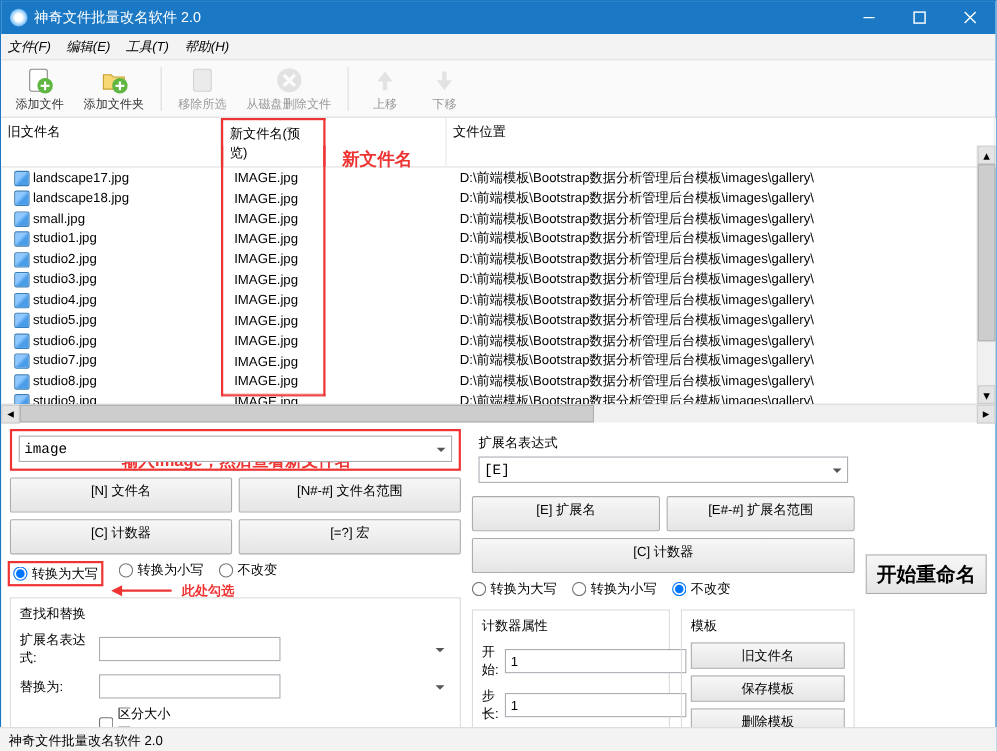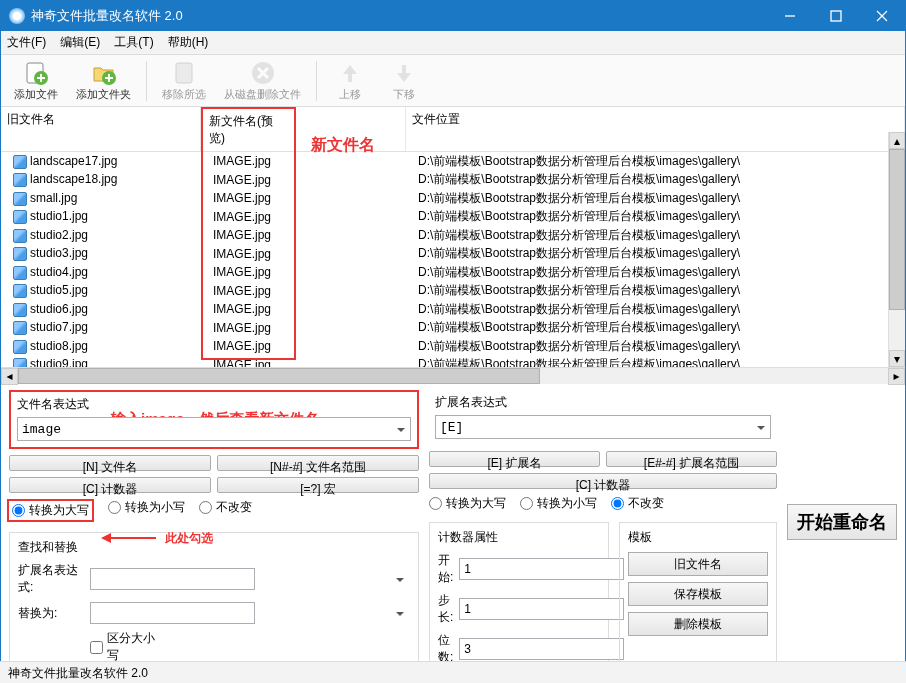--- a/index.html
+++ b/index.html
@@ -3,21 +3,21 @@
 <meta charset="utf-8">
 <style>
 * { box-sizing: border-box; margin: 0; padding: 0; font-family: "Microsoft YaHei", "Segoe UI", sans-serif; font-size: 12px; }
 body { background: #fff; width: 906px; height: 683px; overflow: hidden; border: 1px solid #1a78c4; }
 .titlebar { background: #1a78c4; color: #fff; height: 30px; display: flex; align-items: center; padding-left: 8px; }
 .titlebar .icon { width: 16px; height: 16px; background: radial-gradient(circle,#fff 30%,#6fbaf7 70%); border-radius:50%; margin-right:6px; }
 .titlebar .title { flex:1; font-size:13px; }
 .winbtns { display:flex; height:100%; }
 .winbtn { width:46px; height:100%; display:flex; align-items:center; justify-content:center; }
 .winbtn svg { stroke:#fff; stroke-width:1.3; fill:none; }
-.menubar { background:#f3f3f3; height:24px; display:flex; align-items:center; padding-left:6px; border-bottom:1px solid #dcdcdc; }
+.menubar { background:#f3f3f3; height:24px; display:flex; align-items:center; padding-left:6px; border-bottom:1px solid #dcdcdc;font-style:italic; }
 .menubar span { margin-right:14px; cursor:default; }
 .toolbar { background:#fafafa; height:52px; display:flex; align-items:center; padding-left:6px; border-bottom:1px solid #dcdcdc; gap:4px;}
 .tbtn { display:flex; flex-direction:column; align-items:center; justify-content:center; padding:2px 6px; border:1px solid transparent; border-radius:3px; cursor:pointer; min-width:50px;}
 .tbtn .ticon { width:28px; height:28px; display:flex; align-items:center; justify-content:center; }
 .tbtn .tlabel { font-size:11px; color:#333; }
 .tbtn.disabled { opacity:.5; cursor:default; }
 .filegrid { height:260px; overflow:auto; position:relative; }
 .fghead { display:flex; background:#fff; border-bottom:1px solid #e0e0e0; position:sticky; top:0; }
 .fghead div { padding:4px 6px; border-right:1px solid #e8e8e8; font-size:12px;}
 .col1 { width:200px; }
@@ -36,21 +36,21 @@
 .bottompane { padding:6px 8px; display:flex; gap:10px; position:relative; }
 .pane-left { width:440px; }
 .pane-right { flex:1; display:flex; gap:10px;}
 .exprbox { border:2px solid #e33; padding:4px 6px 6px; margin-bottom:6px; position:relative;}
 .exprbox2 { padding:4px 6px 6px; margin-bottom:6px;}
 .exprlabel { font-size:12px; margin-bottom:4px; display:block;}
 .exprinput { width:100%; height:24px; border:1px solid #abadb3; padding:2px 18px 2px 4px; font-size:13px; background:#fff;font-family:Liberation Mono, monospace;}
 .combo { position:relative; }
 .combo::after { content:""; position:absolute; right:6px; top:50%; margin-top:-1px; border:4px solid transparent; border-top-color:#555; }
 .btnrow { display:flex; gap:6px; margin-bottom:6px;}
-.btn { flex:1; height:16px; border:1px solid #acacac; background:linear-gradient(#f7f7f7,#e5e5e5); border-radius:2px; cursor:pointer; text-align:center; line-height:22px;}
+.btn { flex:1; height:32px; border:1px solid #acacac; background:linear-gradient(#f7f7f7,#e5e5e5); border-radius:2px; cursor:pointer; text-align:center; line-height:22px;}
 .radiorow { display:flex; gap:14px; align-items:flex-start; margin:6px 0 10px;}
 .radio { display:flex; align-items:center; gap:4px; cursor:pointer;}
 .radio input { margin:0; }
 .redbox-radio { border:2px solid #e33; padding:1px 3px; margin-left:-2px;}
 .group { border:1px solid #dcdcdc; padding:6px 8px 8px; margin-bottom:4px;}
 .grouptitle { font-size:12px; margin-bottom:6px; display:block;}
 .frow { display:flex; align-items:center; gap:6px; margin-bottom:6px;}
 .frow label { width:66px; }
 .frow .input { flex:1; height:22px; border:1px solid #abadb3; padding:2px 4px; background:#fff;}
 .bigbtn { width:110px; height:36px; border:1px solid #acacac; background:linear-gradient(#f7f7f7,#e5e5e5); font-size:18px; font-weight:bold; cursor:pointer;}
@@ -254,21 +254,20 @@
   <div class="harrow">◂</div>
   <div class="track">
       <div class="thumb"></div>
     </div>
   <div class="harrow">▸</div>
 </div>
 
 <div class="bottompane">
   <div class="pane-left">
     <div class="exprbox">
-      <span class="exprlabel">文件名表达式</span>
       <div class="annot" style="left:100px;top:18px;font-size:15px;">输入image，然后查看新文件名</div>
       <div class="combo"><input class="exprinput" value="image" style=""></div>
     </div>
     <div class="btnrow">
       <div class="btn">[N] 文件名</div>
       <div class="btn">[N#-#] 文件名范围</div>
     </div>
     <div class="btnrow">
       <div class="btn">[C] 计数器</div>
       <div class="btn">[=?] 宏</div>

